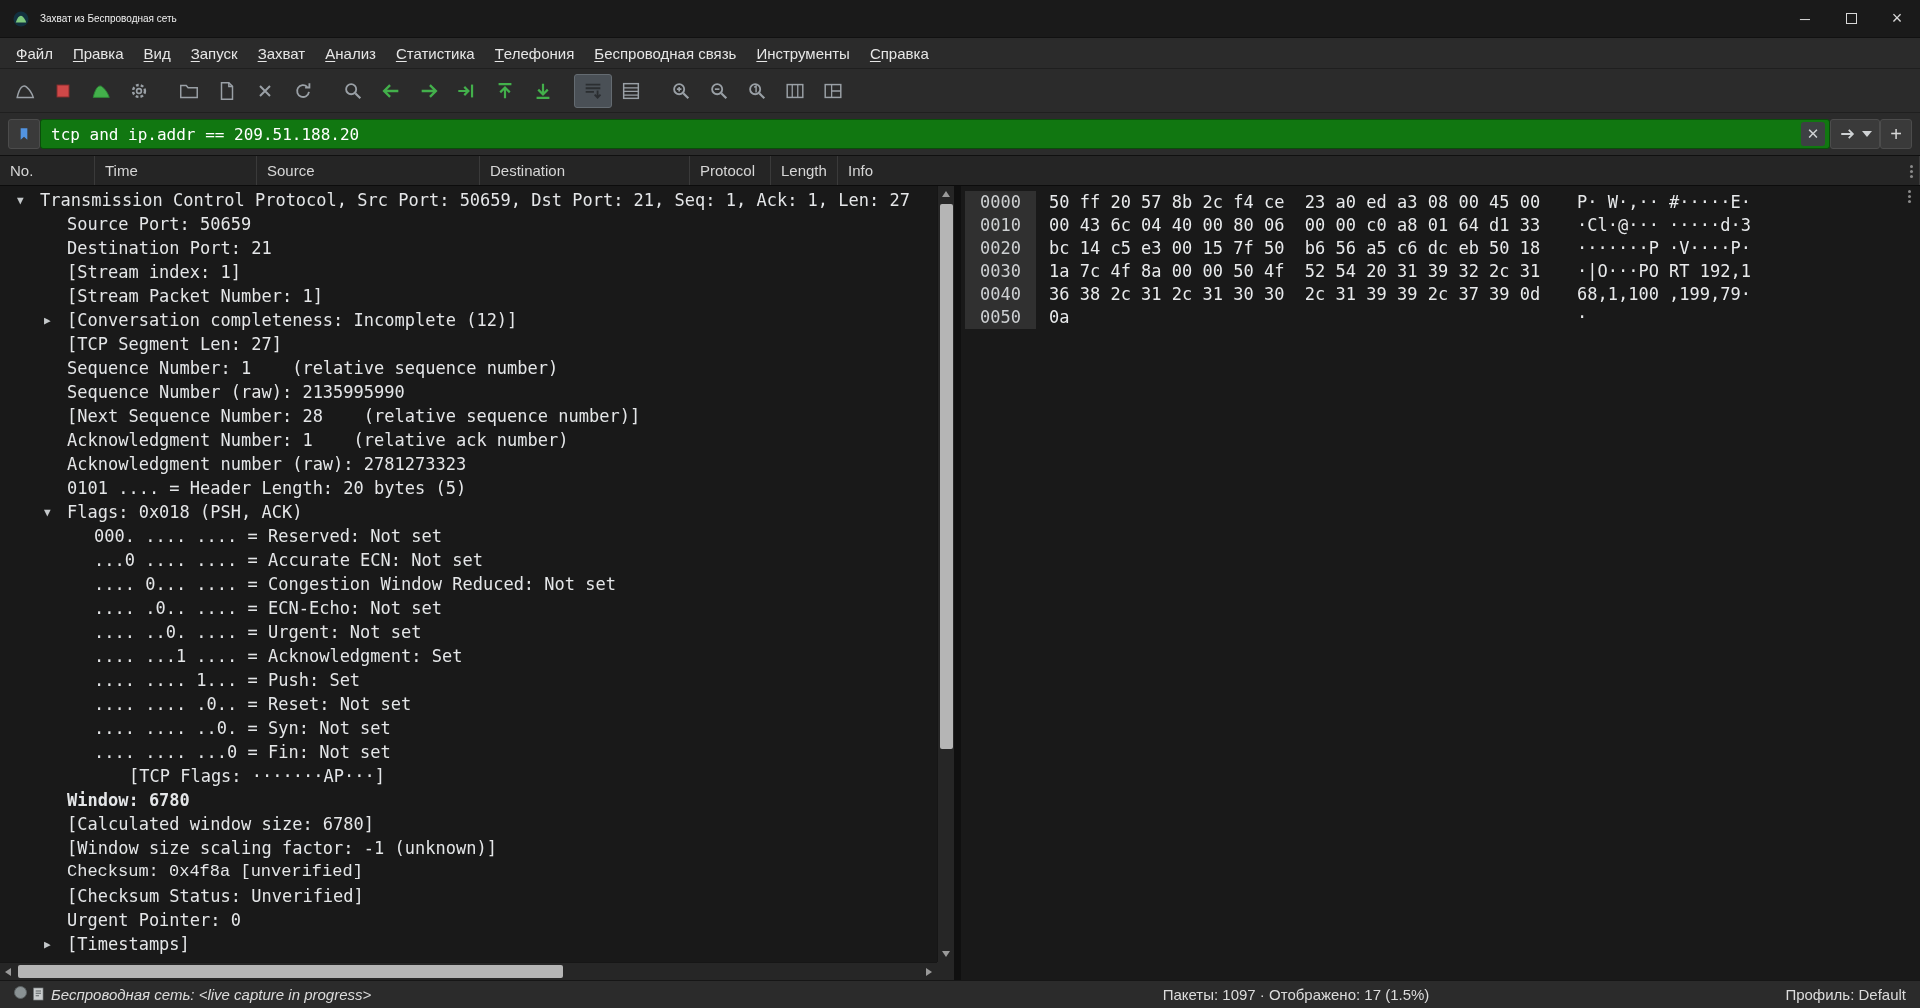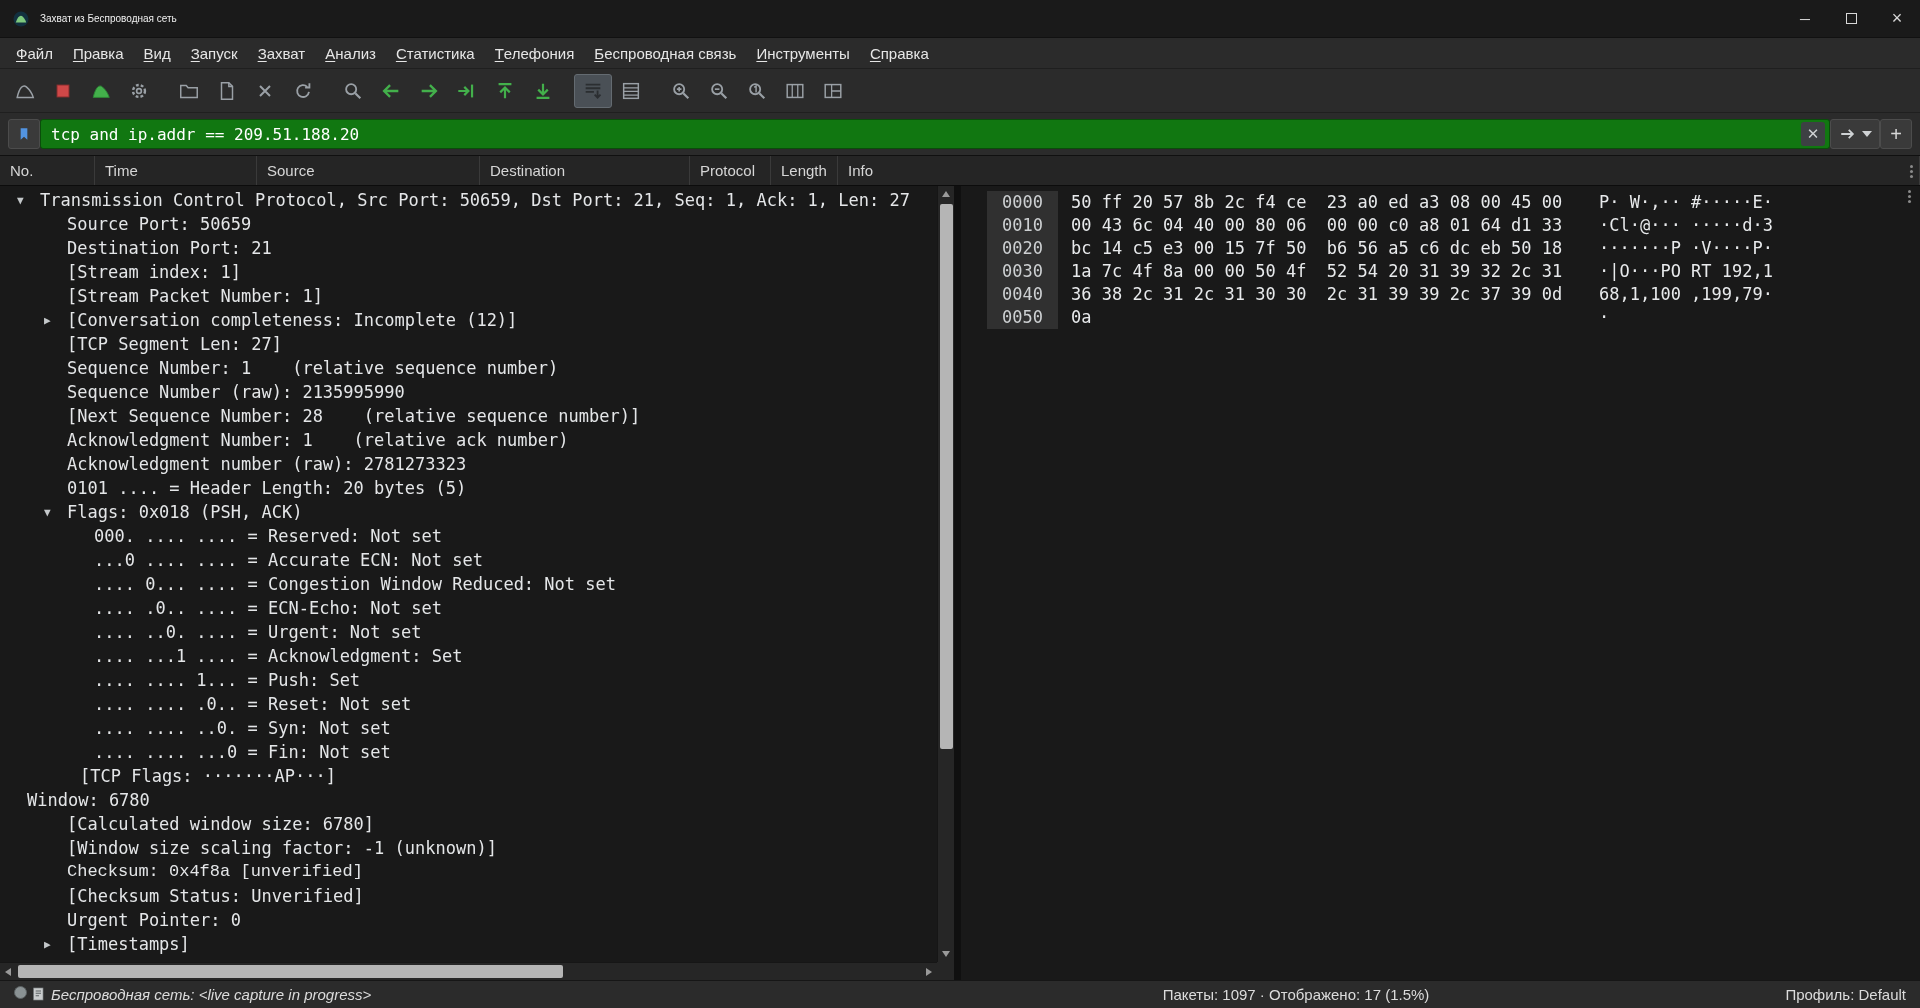--- a/index.html
+++ b/index.html
@@ -69,21 +69,21 @@
   .hscroll { position: absolute; bottom: 0; left: 0; width: 937px; height: 18px; background: #262626; border-top: 1px solid #161616; }
   .hs-arrow { position: absolute; top: 0; width: 16px; height: 100%; display: flex; align-items: center; justify-content: center; }
   .hs-thumb { position: absolute; top: 2px; height: 13px; left: 18px; width: 545px; background: #b5b5b5; border-radius: 2px; }
   .scroll-corner { position: absolute; bottom: 0; left: 937px; width: 17px; height: 18px; background: #262626; }
 
   .splitter { width: 7px; background: #101010; }
 
   
   .hex-pane { flex: 1; padding-top: 5px; font-family: "DejaVu Sans Mono", "Liberation Mono", monospace; font-size: 17px; color: #e8eaec; position: relative; }
   .hex-row { height: 23px; line-height: 23px; white-space: nowrap; }
-  .hex-offset { display: inline-block; margin-left: 26px; width: 71px; padding-left: 15px; background: #303030; color: #cdd0d2; }
+  .hex-offset { display: inline-block; margin-left: 4px; width: 71px; padding-left: 15px; background: #303030; color: #cdd0d2; }
   .hex-bytes { display: inline-block; margin-left: 13px; width: 492px; white-space: pre; }
   .hex-ascii { display: inline-block; margin-left: 36px; white-space: pre; }
   .grip-dots { position: absolute; right: 9px; top: 4px; width: 3px; height: 3px; background: #8a8a8a; border-radius: 50%; box-shadow: 0 5px 0 #8a8a8a, 0 10px 0 #8a8a8a; }
 
   
   .statusbar { height: 28px; background: #2b2b2b; border-top: 1px solid #161616; display: flex; align-items: center; padding: 0 14px; color: #dcdcdc; }
   .status-left { display: flex; gap: 4px; flex: 1; font-style: italic; }
   .expert-dot { width: 13px; height: 13px; border-radius: 50%; background: #8a9294; border: 1px solid #5c6264; }
   .status-spacer { width: 356px; }
 </style>
@@ -353,22 +353,22 @@
         <div class="detail-row" style="padding-left: 67px;"><span class="expander"></span><span class="detail-text">000. .... .... = Reserved: Not set</span></div>
         <div class="detail-row" style="padding-left: 67px;"><span class="expander"></span><span class="detail-text">...0 .... .... = Accurate ECN: Not set</span></div>
         <div class="detail-row" style="padding-left: 67px;"><span class="expander"></span><span class="detail-text">.... 0... .... = Congestion Window Reduced: Not set</span></div>
         <div class="detail-row" style="padding-left: 67px;"><span class="expander"></span><span class="detail-text">.... .0.. .... = ECN-Echo: Not set</span></div>
         <div class="detail-row" style="padding-left: 67px;"><span class="expander"></span><span class="detail-text">.... ..0. .... = Urgent: Not set</span></div>
         <div class="detail-row" style="padding-left: 67px;"><span class="expander"></span><span class="detail-text">.... ...1 .... = Acknowledgment: Set</span></div>
         <div class="detail-row" style="padding-left: 67px;"><span class="expander"></span><span class="detail-text">.... .... 1... = Push: Set</span></div>
         <div class="detail-row" style="padding-left: 67px;"><span class="expander"></span><span class="detail-text">.... .... .0.. = Reset: Not set</span></div>
         <div class="detail-row" style="padding-left: 67px;"><span class="expander"></span><span class="detail-text">.... .... ..0. = Syn: Not set</span></div>
         <div class="detail-row" style="padding-left: 67px;"><span class="expander"></span><span class="detail-text">.... .... ...0 = Fin: Not set</span></div>
-        <div class="detail-row" style="padding-left: 53px;"><span class="expander"></span><span class="detail-text">[TCP Flags: ·······AP···]</span></div>
-        <div class="detail-row" style=""><span class="expander"></span><span class="detail-text">Window: 6780</span></div>
+        <div class="detail-row" style="padding-left: 102px;"><span class="expander"></span><span class="detail-text">[TCP Flags: ·······AP···]</span></div>
+        <div class="detail-row" style="padding-left: 40px; font-weight: bold;"><span class="expander"></span><span class="detail-text">Window: 6780</span></div>
         <div class="detail-row" style="padding-left: 40px;"><span class="expander"></span><span class="detail-text">[Calculated window size: 6780]</span></div>
         <div class="detail-row" style="padding-left: 40px;"><span class="expander"></span><span class="detail-text">[Window size scaling factor: -1 (unknown)]</span></div>
         <div class="detail-row" style="padding-left: 40px; font-family: Liberation Mono, monospace;"><span class="expander"></span><span class="detail-text">Checksum: 0x4f8a [unverified]</span></div>
         <div class="detail-row" style="padding-left: 40px;"><span class="expander"></span><span class="detail-text">[Checksum Status: Unverified]</span></div>
         <div class="detail-row" style="padding-left: 40px;"><span class="expander"></span><span class="detail-text">Urgent Pointer: 0</span></div>
         <div class="detail-row" style="padding-left: 40px;"><span class="expander">▶</span><span class="detail-text">[Timestamps]</span></div>
       </div>
 
     <div class="vscroll">
       <div class="vs-arrow" style="top:0;">

